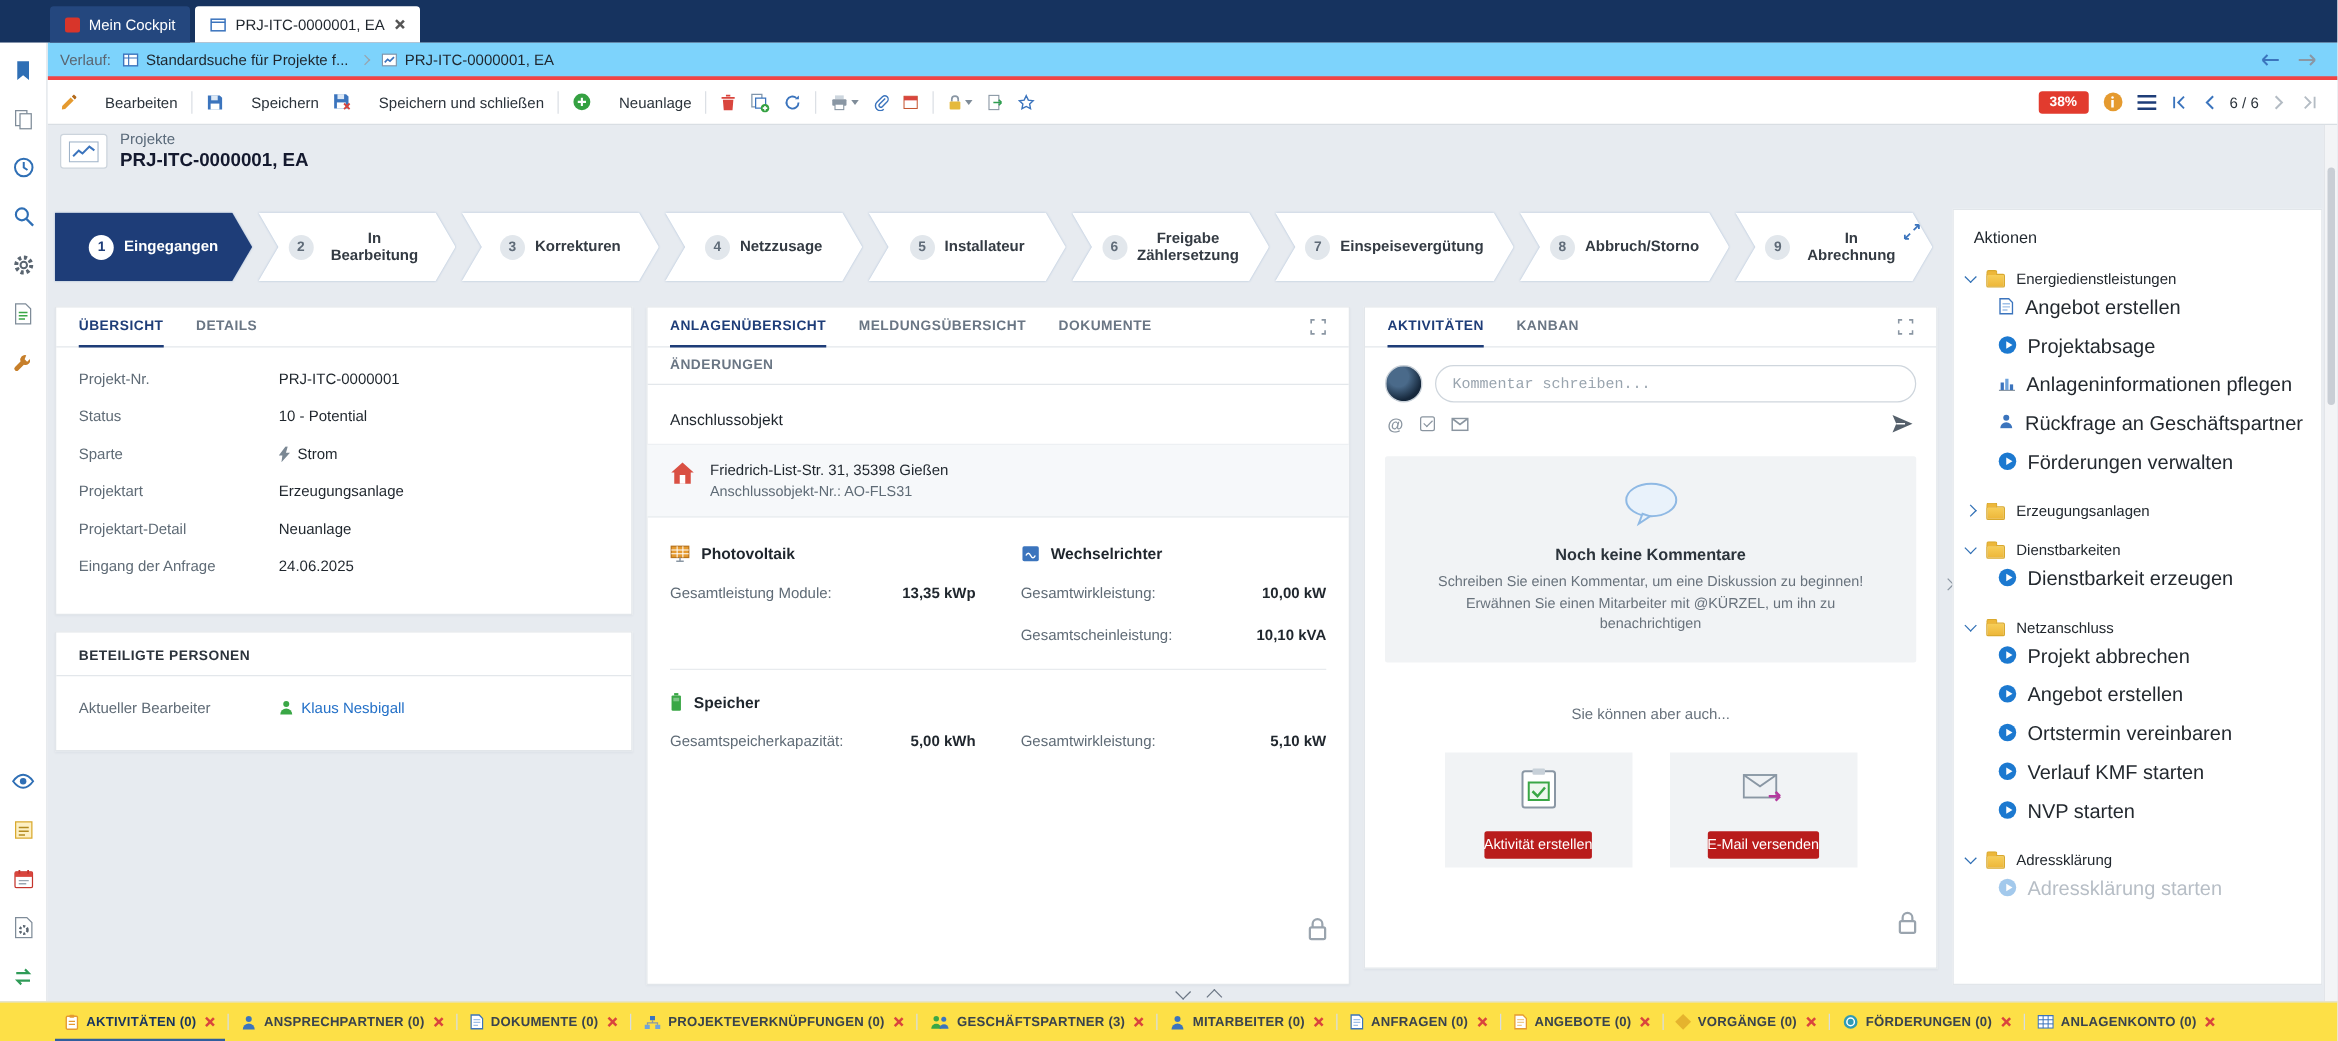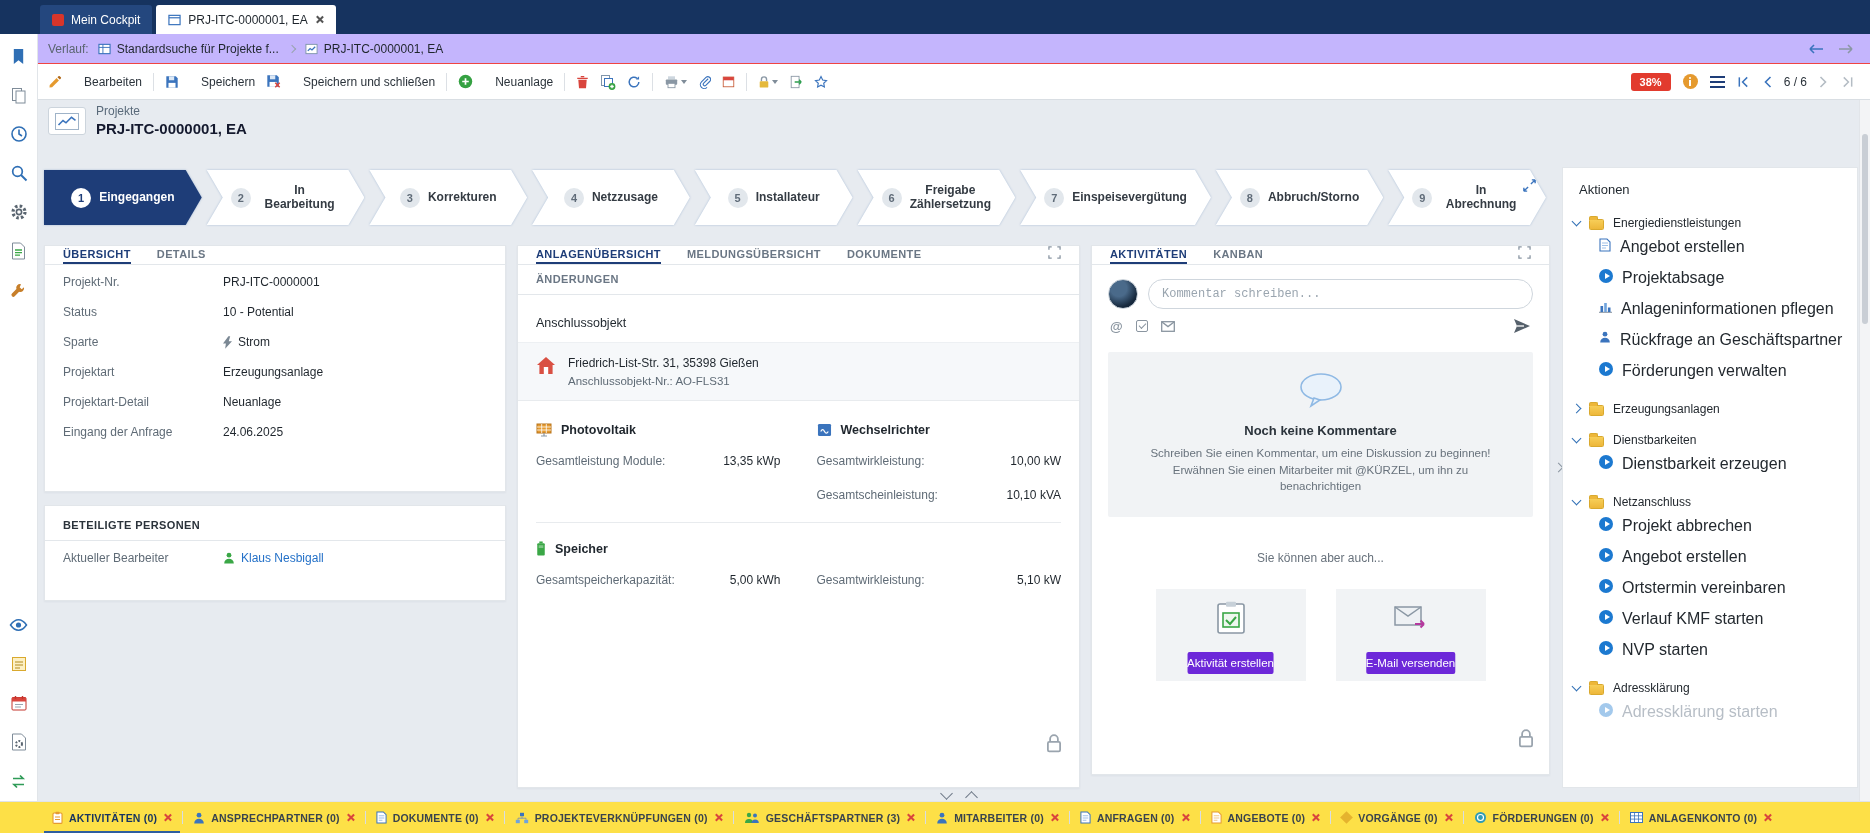--- a/index.html
+++ b/index.html
@@ -19,21 +19,21 @@
   .x-ic::before{transform:rotate(45deg)}
   .x-ic::after{transform:rotate(-45deg)}
   .x-ic.dark{--xc:#555}
 
   
   .rail{position:absolute;left:0;top:34px;bottom:32px;width:38px;background:#fff;border-right:1px solid #e1e5e9;display:flex;flex-direction:column;align-items:center;padding:12px 0 10px;gap:19px;z-index:20}
   .rail .spacer{flex:1}
   .rail span{display:flex;align-items:center;justify-content:center;width:22px;height:20px;cursor:pointer}
 
   
-  .crumbbar{position:absolute;top:34px;left:38px;right:0;height:30px;background:#c4b5fd;border-bottom:1px solid #ef4444;display:flex;align-items:center;gap:9px;padding:0 16px 0 10px;z-index:10}
+  .crumbbar{position:absolute;top:34px;left:38px;right:0;height:30px;background:#7dd3fc;border-bottom:3px solid #ef4444;display:flex;align-items:center;gap:9px;padding:0 16px 0 10px;z-index:10}
   .crumb-label{color:#5a6570}
   .crumb-item{display:flex;align-items:center;gap:6px;color:#1f262d;cursor:pointer}
   .crumb-sep{width:6px;height:6px;border-right:1.5px solid #98a3ad;border-bottom:1.5px solid #98a3ad;transform:rotate(-45deg);margin:0 1px}
   .crumb-right{margin-left:auto;display:flex;align-items:center;gap:14px}
 
   
   .toolbar{position:absolute;top:64px;left:38px;right:0;height:36px;background:#fff;border-bottom:1px solid #d9dee3;display:flex;align-items:center;gap:11px;padding:0 16px 0 10px;z-index:10}
   .tbtn{display:flex;align-items:center;gap:22px;color:#2b333b;cursor:pointer;white-space:nowrap}
   .tico{display:flex;align-items:center;gap:2px;cursor:pointer}
   .tsep{width:1px;height:18px;background:#dce0e5}
@@ -67,62 +67,62 @@
   .step.active .slabel{color:#fff}
   .expand-diag{position:absolute;left:1522px;top:178px;cursor:pointer}
 
   
   .card{position:absolute;background:#fff;border:1px solid #e2e6ea;box-shadow:0 1px 2px rgba(20,40,70,.05)}
   .card-overview{left:44px;top:245px;width:462px;height:247px}
   .card-persons{left:44px;top:505px;width:462px;height:96px}
   .card-plant{left:517px;top:245px;width:563px;height:543px}
   .card-activities{left:1091px;top:245px;width:459px;height:530px}
 
-  .ptabs{display:flex;gap:26px;padding:0 18px;border-bottom:1px solid #e3e7eb;height:19px;position:relative}
+  .ptabs{display:flex;gap:26px;padding:0 18px;border-bottom:1px solid #e3e7eb;height:32px;align-items:center;position:relative}
   .ptab{font-size:11px;font-weight:bold;letter-spacing:.4px;color:#6a7684;height:100%;display:flex;align-items:center;border-bottom:2px solid transparent;margin-bottom:-1px;cursor:pointer;white-space:nowrap}
   .ptab.active{color:#1e3d78;border-bottom-color:#1e3d78}
   .ptabs2{display:flex;gap:26px;padding:0 18px;border-bottom:1px solid #e3e7eb;height:30px;align-items:center}
   .fexp{margin-left:auto;cursor:pointer}
 
   .fields{padding:10px 18px 0}
-  .frow{display:flex;align-items:flex-start;height:30px;font-size:12px}
+  .frow{display:flex;align-items:center;height:30px;font-size:12px}
   .flabel{width:160px;color:#5f6b76;flex:none}
   .fvalue{color:#1f262d;display:flex;align-items:center;gap:6px}
   .link{color:#2471c8;cursor:pointer}
 
   .sect-title{padding:13px 18px 9px;font-size:11px;font-weight:bold;letter-spacing:.4px;color:#2b333b;border-bottom:1px solid #e3e7eb}
 
   .sec-head{height:40px;display:flex;align-items:center;padding:0 18px;font-weight:normal;font-size:12.5px;color:#1f262d;border-bottom:1px solid #edf0f3;margin-top:8px}
   .addr{background:#f6f8fa;border-bottom:1px solid #e8ebee;padding:13px 18px;display:flex;gap:12px;align-items:flex-start}
   .addr-l1{font-size:12px;color:#1f262d;margin-bottom:5px}
   .addr-l2{font-size:11.5px;color:#5f6b76}
   .pgrid{display:grid;grid-template-columns:1fr 1fr;column-gap:36px;padding:4px 18px 0}
   .pgh{display:flex;align-items:center;gap:9px;font-weight:bold;font-size:12.5px;color:#1f262d;margin:18px 0 7px}
   .prow{display:flex;justify-content:space-between;align-items:center;font-size:12px;margin:10px 0;color:#5f6b76}
-  .prow b{color:#1f262d;font-weight:normal}
+  .prow b{color:#1f262d;font-weight:bold}
   .pdiv{grid-column:1/-1;border-top:1px solid #e8ebee;margin-top:10px}
   .lockpos{position:absolute;right:16px;bottom:34px;cursor:pointer}
 
   
   .composer{display:flex;align-items:center;gap:10px;padding:14px 16px 0}
   .avatar{width:30px;height:30px;border-radius:50%;background:radial-gradient(circle at 35% 30%,#4a6a8a 0 30%,#16283c 70%);border:1px solid #c8d0d8;flex:none;cursor:pointer}
   .cinput{flex:1;height:30px;border:1px solid #cfd6dd;border-radius:15px;padding:0 13px;font-size:12px;color:#333;outline:none;font-family:Liberation Mono, monospace;background:#fff}
   .cinput::placeholder{color:#9aa5af}
   .cicons{display:flex;align-items:center;gap:13px;padding:9px 18px 14px;color:#8a95a0}
   .at-ic::before{content:"@";font-size:13px;font-weight:bold;color:#8a95a0}
   .cb-ic{width:12px;height:12px;border:1.4px solid #8a95a0;border-radius:2px;position:relative}
   .cb-ic::after{content:"";position:absolute;left:2px;top:2px;width:6px;height:3px;border-left:1.5px solid #8a95a0;border-bottom:1.5px solid #8a95a0;transform:rotate(-45deg)}
   .send-ic{margin-left:auto;cursor:pointer}
   .empty-card{margin:4px 16px 0;background:#f1f3f5;border-radius:2px;padding:20px 26px 22px;text-align:center}
   .empty-title{margin-top:10px;font-weight:bold;font-size:13px;color:#2b333b}
   .empty-text{margin:7px auto 0;font-size:11.5px;color:#68727c;line-height:1.45;max-width:372px}
   .also{ text-align:center;color:#68727c;margin:34px 0 24px;font-size:12px}
   .acards{display:flex;justify-content:center;gap:30px}
   .acard{width:150px;height:92px;background:#f1f3f5;position:relative;display:flex;justify-content:center;padding-top:12px;cursor:pointer}
-  .acard-btn{position:absolute;left:50%;transform:translateX(-50%);bottom:7px;background:#6d28d9;color:#fff;font-size:11.5px;padding:5px 0;border-radius:2px;white-space:nowrap;border:none;font-family:inherit;cursor:pointer}
+  .acard-btn{position:absolute;left:50%;transform:translateX(-50%);bottom:7px;background:#b91c1c;color:#fff;font-size:11.5px;padding:5px 0;border-radius:2px;white-space:nowrap;border:none;font-family:inherit;cursor:pointer}
 
   .collapse-r{position:absolute;left:1551px;top:452px;width:14px;height:30px;display:flex;align-items:center;justify-content:center;cursor:pointer}
   .chev-right{width:7px;height:7px;border-right:1.6px solid #8a95a1;border-bottom:1.6px solid #8a95a1;transform:rotate(-45deg)}
 
   
   .actions{position:absolute;left:1562px;top:167px;width:296px;height:621px;background:#fff;border:1px solid #e2e6ea;overflow:hidden}
   .actions-title{padding:14px 16px 10px;font-size:13px;color:#1f262d}
   .ag-row{height:31px;display:flex;align-items:center;gap:9px;padding:0 10px;font-size:12px;color:#23292f;cursor:pointer}
   .ai-row{height:31px;display:flex;gap:9px;padding:0 10px 0 36px;font-size:16px;color:#23292f;cursor:pointer}
   .ai-row.disabled{color:#b7bec6}

